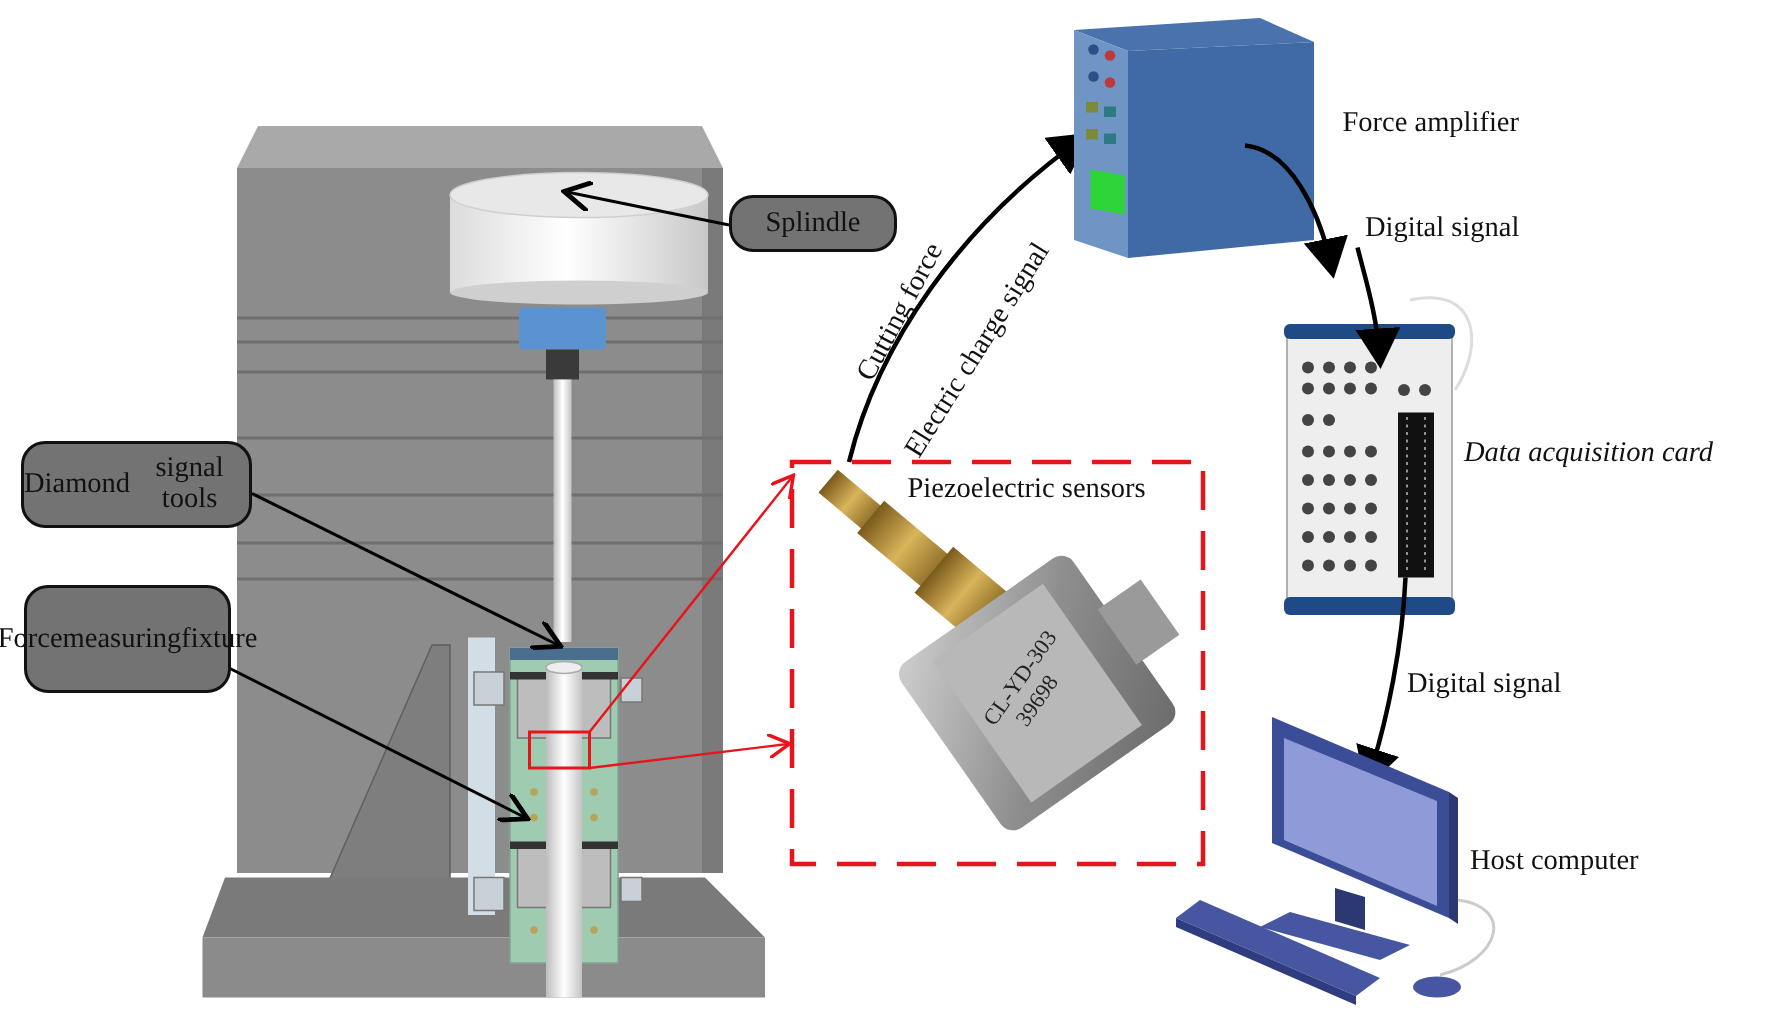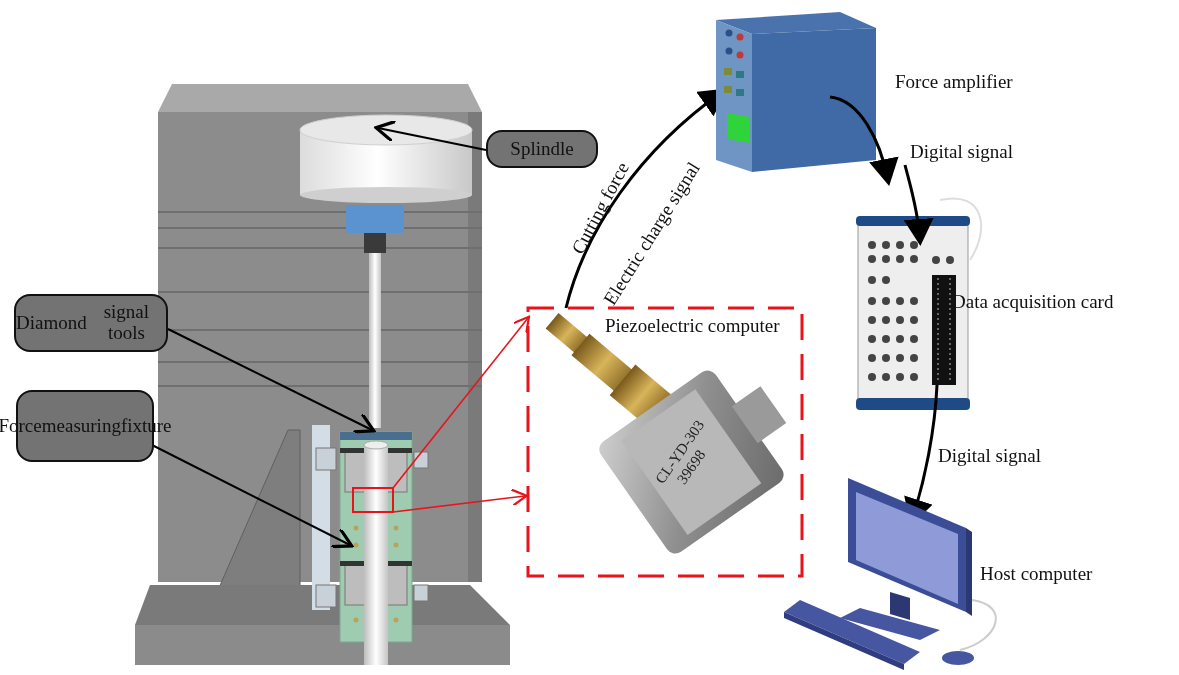--- a/index.html
+++ b/index.html
@@ -218,27 +218,27 @@
   <span>Diamond</span>
   <span>signal tools</span>
 </div>
 
 <div class="callout" style="left:16px; top:390px; width:138px; height:72px; ">
   <span>Force</span>
   <span>measuring</span>
   <span>fixture</span>
 </div>
 
-<div class="label" style="left:605px; top:316px;">Piezoelectric computer</div>
+<div class="label" style="left:605px; top:316px;">Piezoelectric sensors</div>
 
 <div class="label" style="left:540px; top:178px; transform: rotate(-62deg); transform-origin: left top; left:568px; top:248px;">Cutting force</div>
 
 <div class="label" style="left:600px; top:298px; transform: rotate(-58deg); transform-origin: left top;">Electric charge signal</div>
 
 <div class="label" style="left:895px; top:72px;">Force amplifier</div>
 
 <div class="label" style="left:910px; top:142px;">Digital signal</div>
 
-<div class="label" style="left:952px; top:292px;">Data acquisition card</div>
+<div class="label" style="left:976px; top:292px;font-style:italic;">Data acquisition card</div>
 
 <div class="label" style="left:938px; top:446px;">Digital signal</div>
 
 <div class="label" style="left:980px; top:564px;">Host computer</div>
 
 </body></html>

